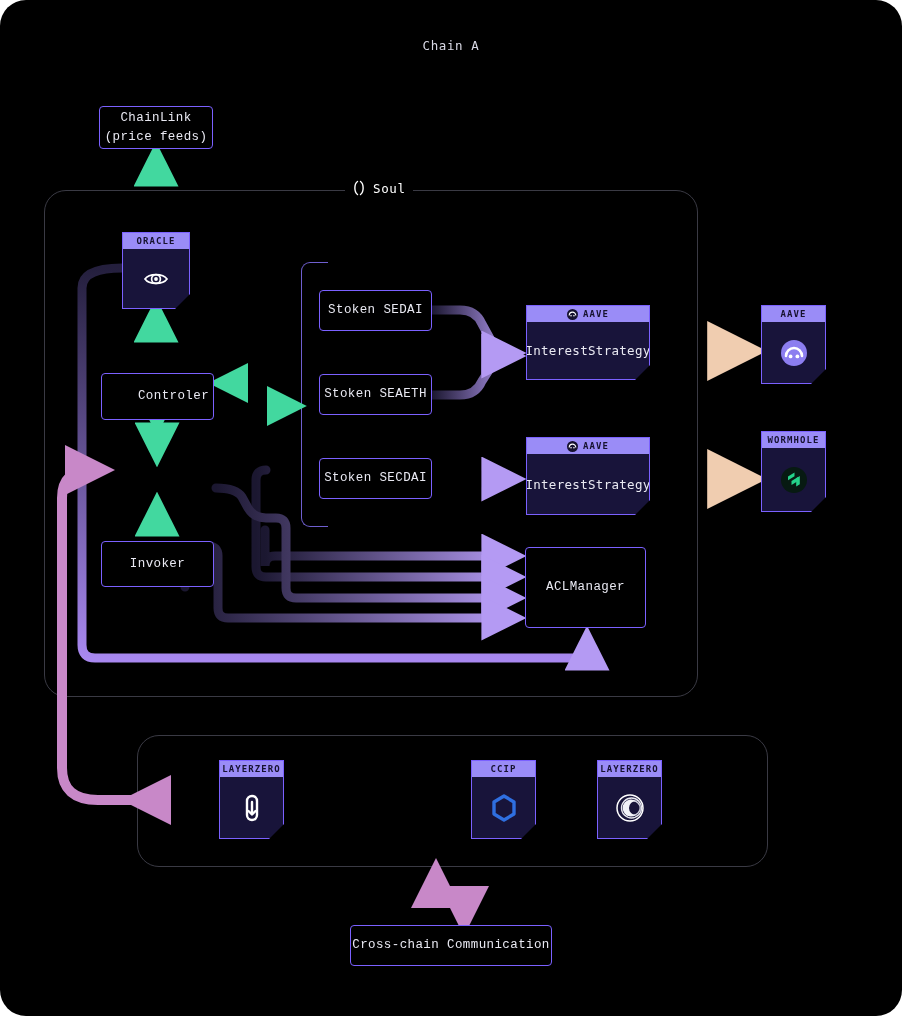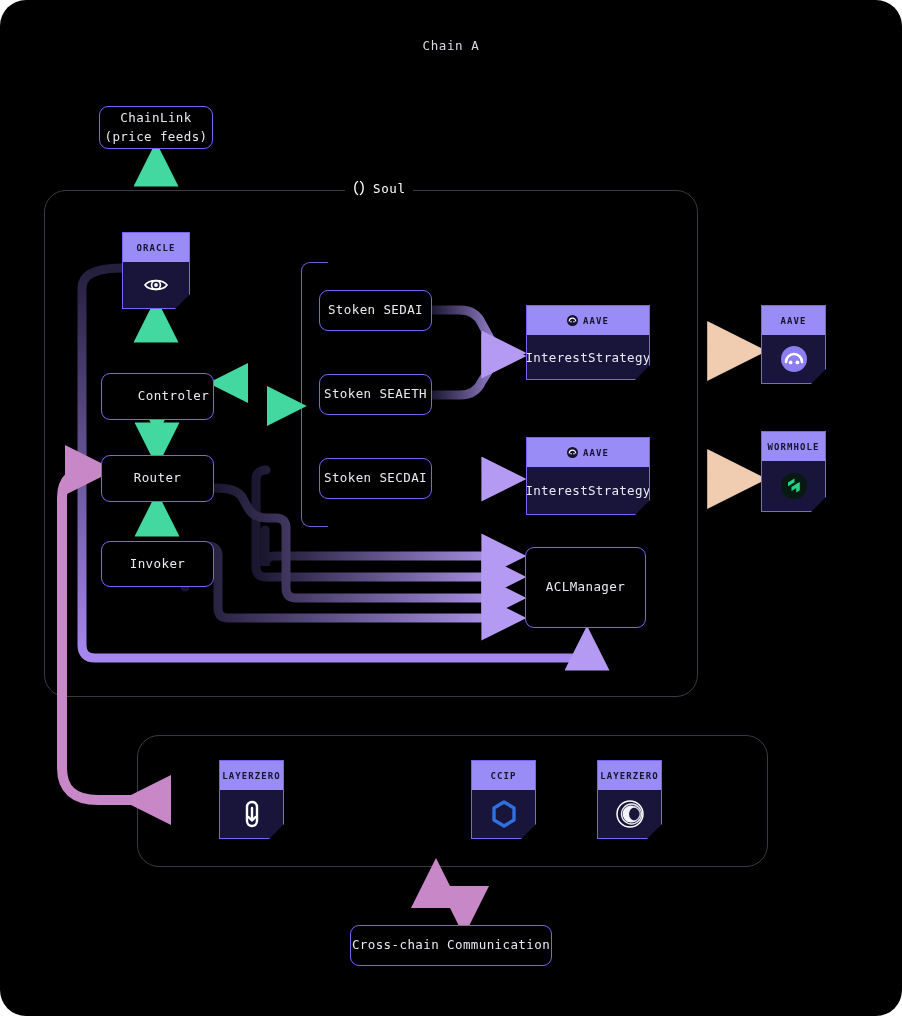--- a/index.html
+++ b/index.html
@@ -4,30 +4,30 @@
 <style>
   html,body{margin:0;padding:0;background:#ffffff;}
   body{width:902px;height:1016px;overflow:hidden;
        font-family:"DejaVu Sans Mono","Liberation Mono",monospace;}
   #canvas{position:absolute;left:0;top:0;width:902px;height:1016px;
           background:#000000;border-radius:26px;overflow:hidden;}
   #svglayer{position:absolute;left:0;top:0;width:902px;height:1016px;}
   .node{position:absolute;box-sizing:border-box;}
 
   
-  .pbox{border:1px solid #7b61ff;border-radius:9px;background:#000;
+  .pbox{border:1px solid #7b61ff;border-radius:4px;background:#000;
         color:#e9e9f2;display:flex;align-items:center;justify-content:center;
-        text-align:center;font-size:12.5px;letter-spacing:.4px;line-height:1.45;}
+        text-align:center;font-size:12.5px;letter-spacing:.4px;line-height:1.45;font-family:Liberation Mono, monospace;}
 
   
   .chip{border:1px solid #7b61ff;background:#18143a;overflow:hidden;
         display:flex;flex-direction:column;
         clip-path:polygon(0 0,100% 0,100% calc(100% - 15px),calc(100% - 15px) 100%,0 100%);}
   .chip .hd{background:#9a8cf7;color:#16122f;font-size:9px;font-weight:bold;
-            letter-spacing:1.1px;height:29px;display:flex;align-items:center;
+            letter-spacing:1.1px;height:16px;display:flex;align-items:center;
             justify-content:center;gap:5px;flex:0 0 auto;}
   .chip .bd{flex:1;display:flex;align-items:center;justify-content:center;
             color:#e9e9f2;font-size:12.5px;letter-spacing:.3px;}
 
   .tag{position:absolute;color:#d8d8e4;font-size:12.5px;letter-spacing:.6px;}
   #chainA{left:0;top:38px;width:902px;text-align:center;}
 
   
   .frame{position:absolute;border:1px solid #3a3a44;border-radius:22px;}
   #soulFrame{left:44px;top:190px;width:652px;height:505px;}
@@ -159,23 +159,20 @@
       <svg width="28" height="28" viewBox="0 0 28 28">
         <path d="M3,14 C7,8.2 21,8.2 25,14 C21,19.8 7,19.8 3,14 Z" stroke="#fff" stroke-width="1.7" fill="none"></path>
         <circle cx="14" cy="14" r="4.4" stroke="#fff" stroke-width="1.7" fill="none"></circle>
         <circle cx="14" cy="14" r="1.9" fill="#fff"></circle>
       </svg>
     </div>
   </div>
 
   <div class="node pbox" style="left:101px;top:373px;width:113px;height:47px;padding-left:32px;">
     <span>Controler</span>
-  </div>
-  <div class="node pbox" style="left:101px;top:455px;width:113px;height:47px;">
-    <span>Router</span>
   </div>
   <div class="node pbox" style="left:101px;top:541px;width:113px;height:46px;">
     <span>Invoker</span>
   </div>
   <div class="node pbox" style="left:525px;top:547px;width:121px;height:81px;">
     <span>ACLManager</span>
   </div>
 
   <div class="node pbox" style="left:319px;top:290px;width:113px;height:41px;">
     <span>Stoken SEDAI</span>

